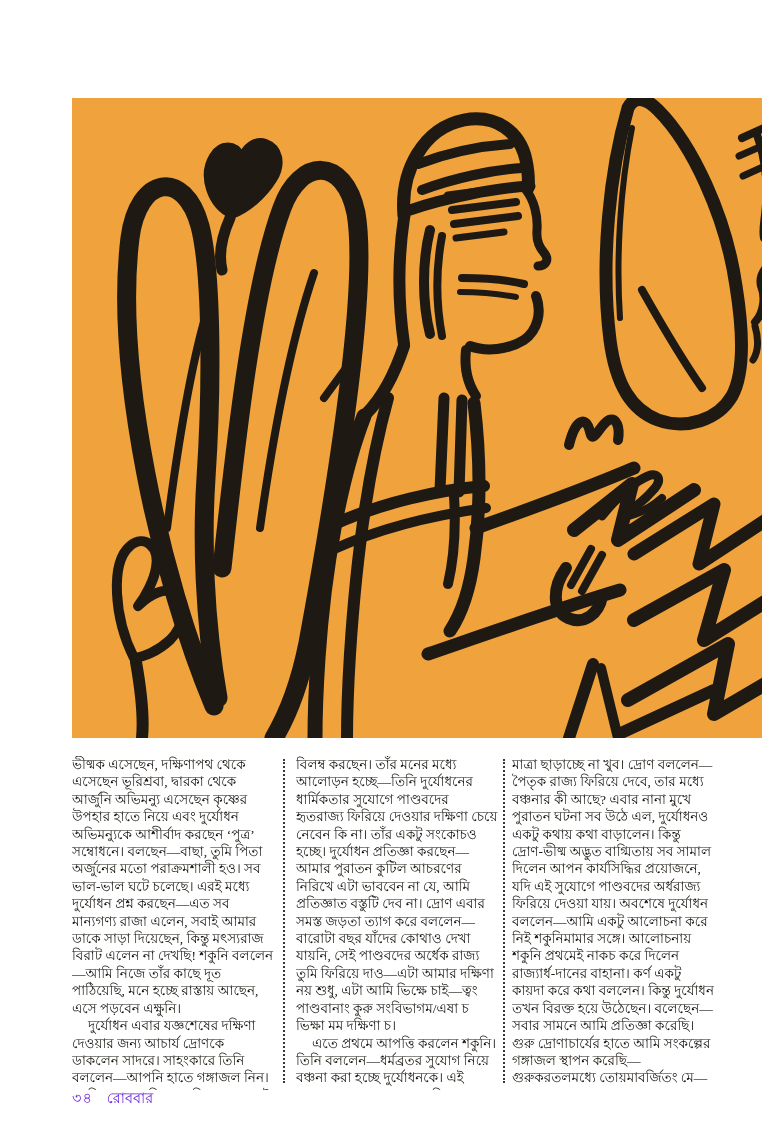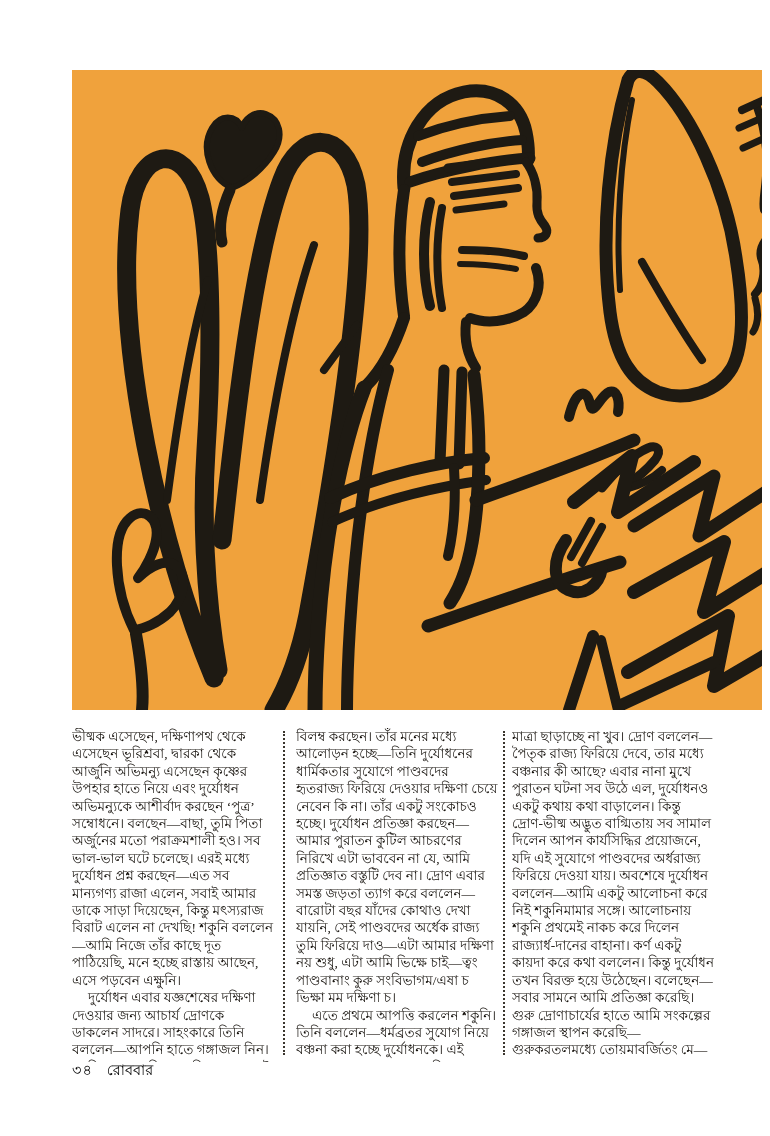--- a/index.html
+++ b/index.html
@@ -1,21 +1,21 @@
 <!DOCTYPE html>
 <html><head>
 <meta charset="utf-8">
 <style>
   html,body{margin:0;padding:0;}
   body{
     width:770px;height:1136px;position:relative;background:#ffffff;
     font-family:"Liberation Serif","DejaVu Serif",serif;color:#1b1814;
     overflow:hidden;
   }
-  .page{position:absolute;inset:0;}
+  .page{position:absolute;inset:0;margin-top:28px;}
   
   .art{
     position:absolute;left:72px;top:70px;width:690px;height:640px;
   }
   .art svg{display:block;width:100%;height:100%;}
   
   .col{
     position:absolute;top:728px;width:202px;height:334px;overflow:hidden;
     font-size:13.5px;line-height:17.4px;text-align:left;color:#17130e;
     letter-spacing:0;
@@ -28,21 +28,21 @@
   .vrule{
     position:absolute;top:731px;height:324px;width:0;
     border-left:2px dotted #3a352d;
   }
   .vrule.r1{left:283px;}
   .vrule.r2{left:503px;}
   
   .footer{
     position:absolute;left:72px;top:1060px;height:22px;
     display:flex;align-items:center;gap:14px;
-    font-size:14.5px;color:#000000;
+    font-size:14.5px;color:#6d28d9;
   }
   .footer .num{letter-spacing:1px;}
 </style>
 </head>
 <body>
 
 <div class="page">
 
   <div class="art">
     <svg viewBox="0 0 690 640" preserveAspectRatio="none">

